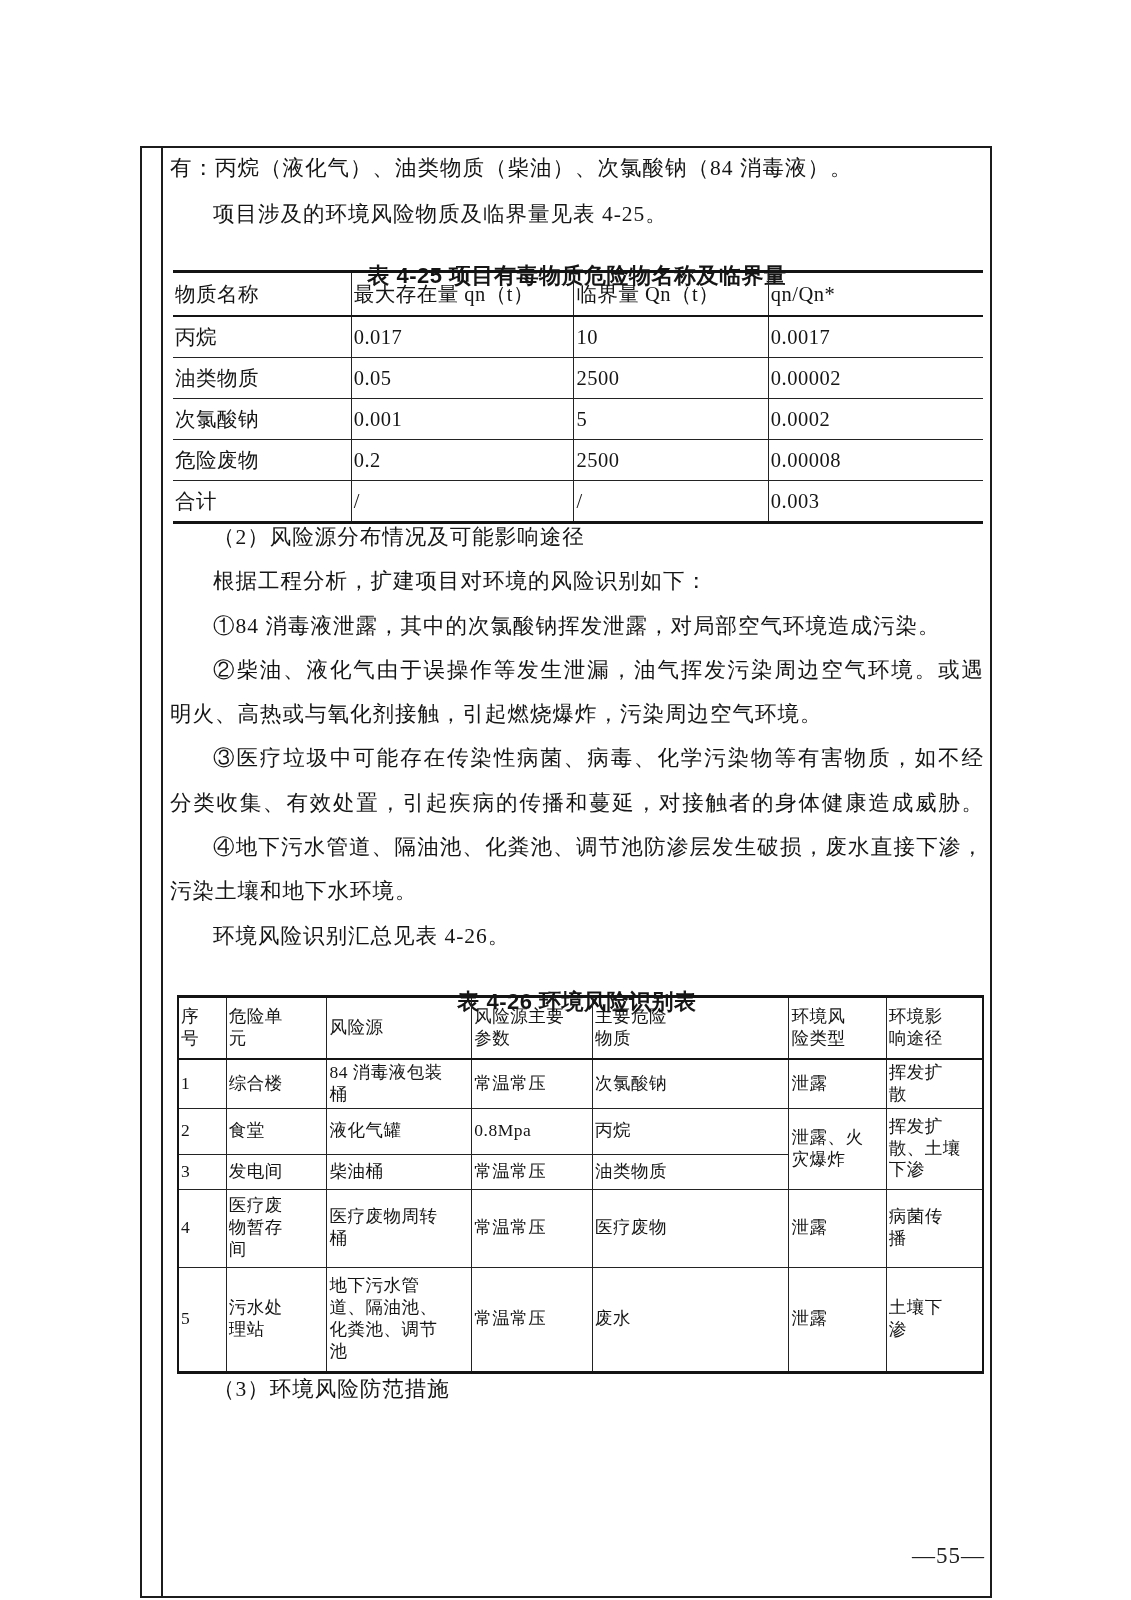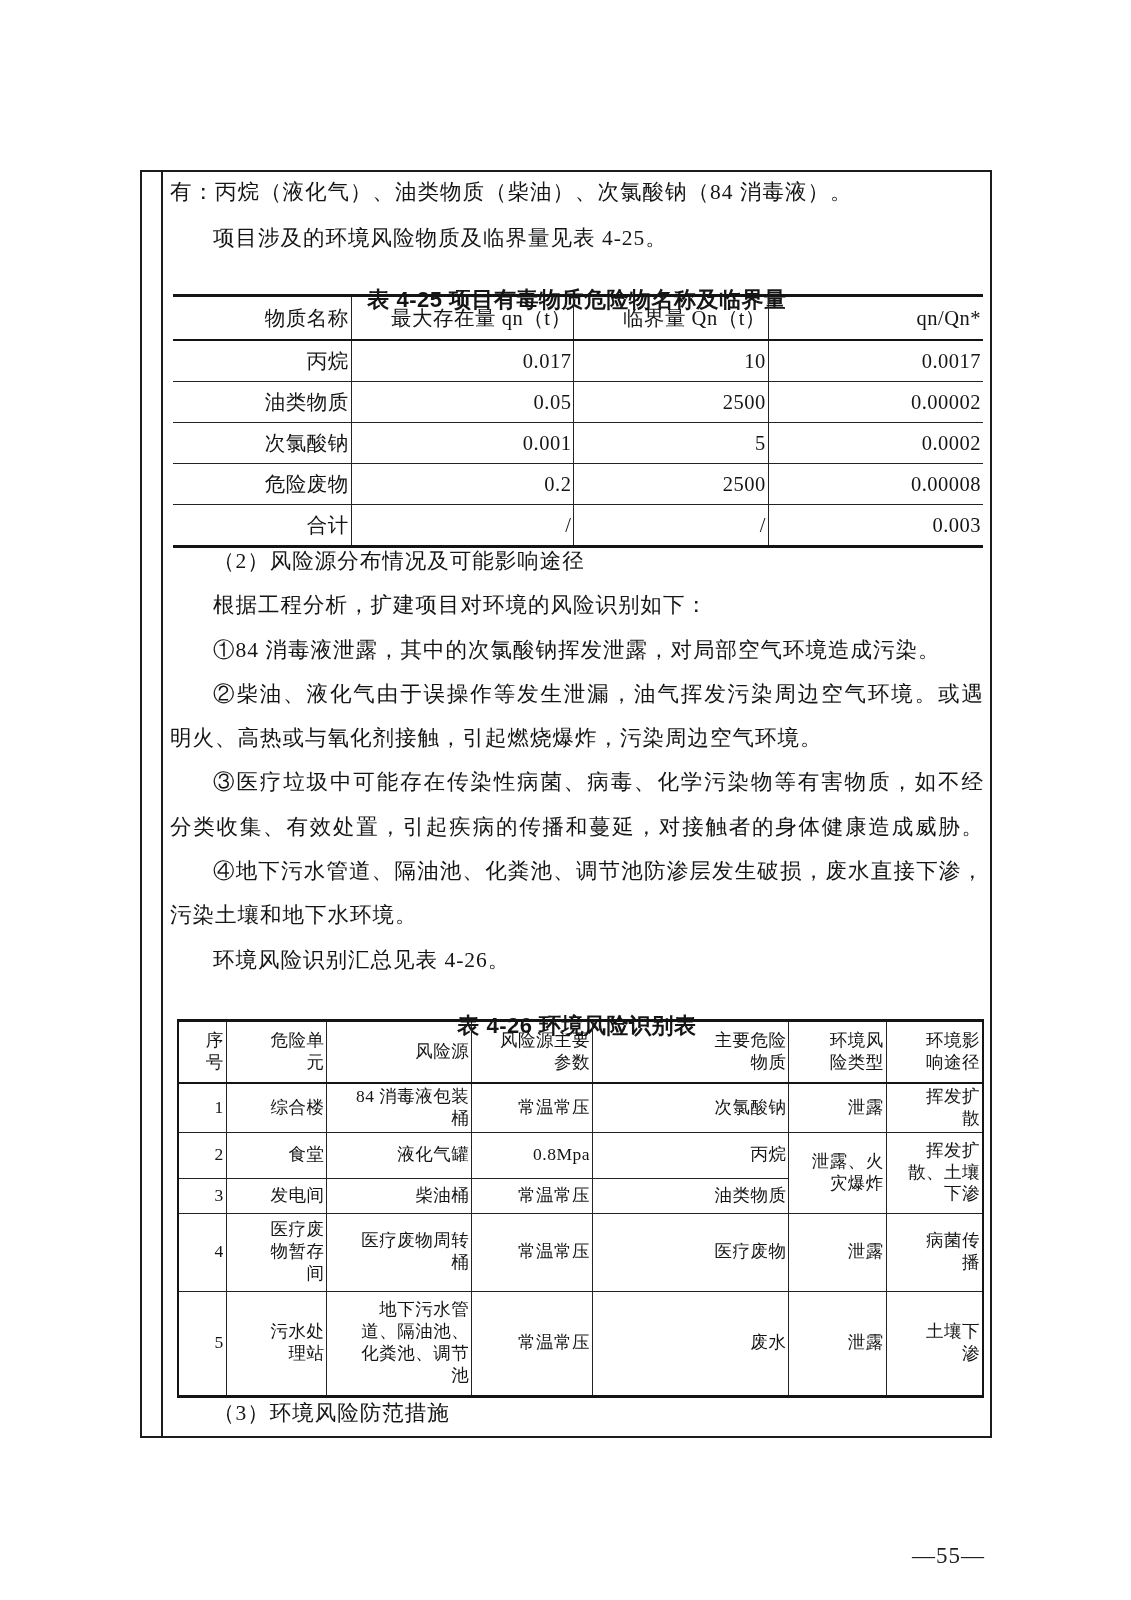--- a/index.html
+++ b/index.html
@@ -2,21 +2,21 @@
 <html><head>
 <meta charset="utf-8">
 <style>
   html,body { margin:0; padding:0; background:#ffffff; }
   .page {
     position:relative; width:1131px; height:1600px; background:#ffffff;
     font-family:"Liberation Serif","DejaVu Serif",serif; color:#151515;
     overflow:hidden;
   }
   .frame {
-    position:absolute; left:140px; top:170px; width:852px; height:1268px;
+    position:absolute; left:140px; top:146px; width:852px; height:1452px;
     border:2px solid #1c1c1c; box-sizing:border-box;
   }
   .inner-rule {
     position:absolute; left:19px; top:0; bottom:0; width:2px; background:#1c1c1c;
   }
   .content {
     position:absolute; left:28px; top:0; width:814px; height:100%;
     font-size:21.5px; letter-spacing:1px; line-height:1.3;
   }
   .line { position:absolute; left:0; width:814px; white-space:nowrap; }
@@ -25,21 +25,21 @@
   .l2 { top:53px;font-family:Liberation Serif, serif; }
 
   .tbl-title {
     position:absolute; left:0; width:814px; text-align:center;
     font-family:"Liberation Sans","DejaVu Sans",sans-serif;
     font-weight:bold; font-size:22px; letter-spacing:0.5px;margin-top:24px;
   }
   .t25-title { top:90px; }
   .t26-title { top:816px; }
 
-  table { border-collapse:collapse; table-layout:fixed; text-align:right; }
+  table { border-collapse:collapse; table-layout:fixed; text-align:left; }
   td, th { font-weight:normal; padding:1px 2px; vertical-align:middle; overflow:hidden; }
 
   
   .t25 {
     position:absolute; top:122px; left:3px; width:810px;
     font-size:20.5px; letter-spacing:0.5px;
     border-top:3.5px solid #141414; border-bottom:3.5px solid #141414;
   }
   .t25 td, .t25 th { border:1.8px solid #232323; }
   .t25 td:first-child, .t25 th:first-child { border-left:none; }

